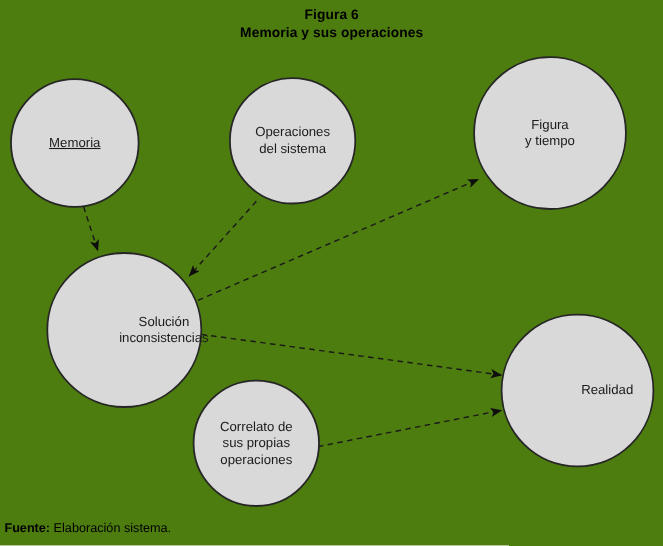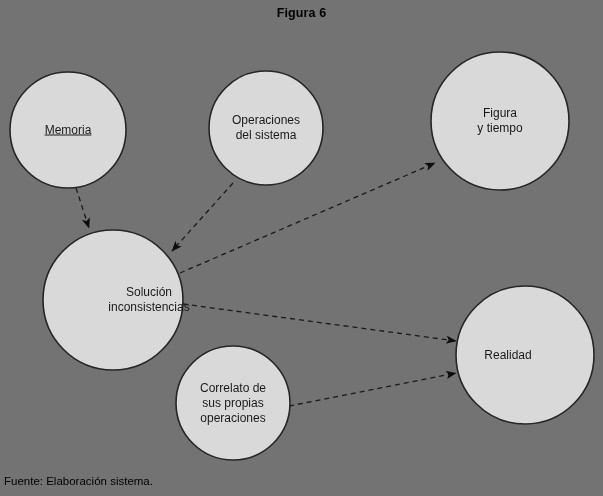--- a/index.html
+++ b/index.html
@@ -9,21 +9,21 @@
     background: #ffffff;
   }
   body {
     font-family: "Liberation Sans", sans-serif;
     color: #000000;
   }
   #figure-root {
     position: relative;
     width: 603px;
     height: 496px;
-    background: #737373;
+    background: #4d7c0f;
     overflow: hidden;
   }
   .title-block {
     position: absolute;
     top: 5px;
     left: 0;
     width: 603px;
     text-align: center;
     font-weight: bold;
     font-size: 12.5px;
@@ -52,30 +52,31 @@
   }
   .source-note {
     position: absolute;
     left: 4px;
     top: 474px;
     font-size: 11.5px;
     line-height: 14px;
     color: #000000;
   }
   .source-note .lbl {
-    font-weight: normal;
+    font-weight: bold;
   }
 </style>
 </head>
 <body>
 
 <div id="figure-root">
 
   <div class="title-block">
     <span class="title-line">Figura 6</span>
+    <span class="title-line">Memoria y sus operaciones</span>
   </div>
 
   <svg id="diagram-canvas" viewBox="0 0 603 496" width="603" height="496" xmlns="http://www.w3.org/2000/svg">
     <defs>
       <marker id="arrowhead" markerWidth="9" markerHeight="9" refX="7.6" refY="3.2" orient="auto" markerUnits="strokeWidth">
         <path d="M0,0 L8,3.2 L0,6.4 L1.9,3.2 Z" fill="#0d0d0d"></path>
       </marker>
     </defs>
     <g id="edge-layer">
         <line x1="76" y1="188" x2="89" y2="228" stroke="#1a1a1a" stroke-width="1.3" stroke-dasharray="5,4" marker-end="url(#arrowhead)"></line>
@@ -98,21 +99,21 @@
       <div class="node-label" style="left: 68px; top: 130px; text-decoration: underline;">Memoria</div>
       <div class="node-label" style="left: 266px; top: 128px;">Operaciones
 del sistema</div>
       <div class="node-label" style="left: 500px; top: 121px;">Figura
 y tiempo</div>
       <div class="node-label" style="left: 113px; top: 300px; margin-left: 36px;">Solución
 inconsistencias</div>
       <div class="node-label" style="left: 233px; top: 403px;">Correlato de
 sus propias
 operaciones</div>
-      <div class="node-label" style="left: 508px; top: 355px;">Realidad</div>
+      <div class="node-label" style="left: 552px; top: 355px;">Realidad</div>
     </div>
 
   <div class="source-note">
     <span class="lbl">Fuente:</span>
     <span>Elaboración sistema.</span>
   </div>
 
 </div>
 
 </body></html>

